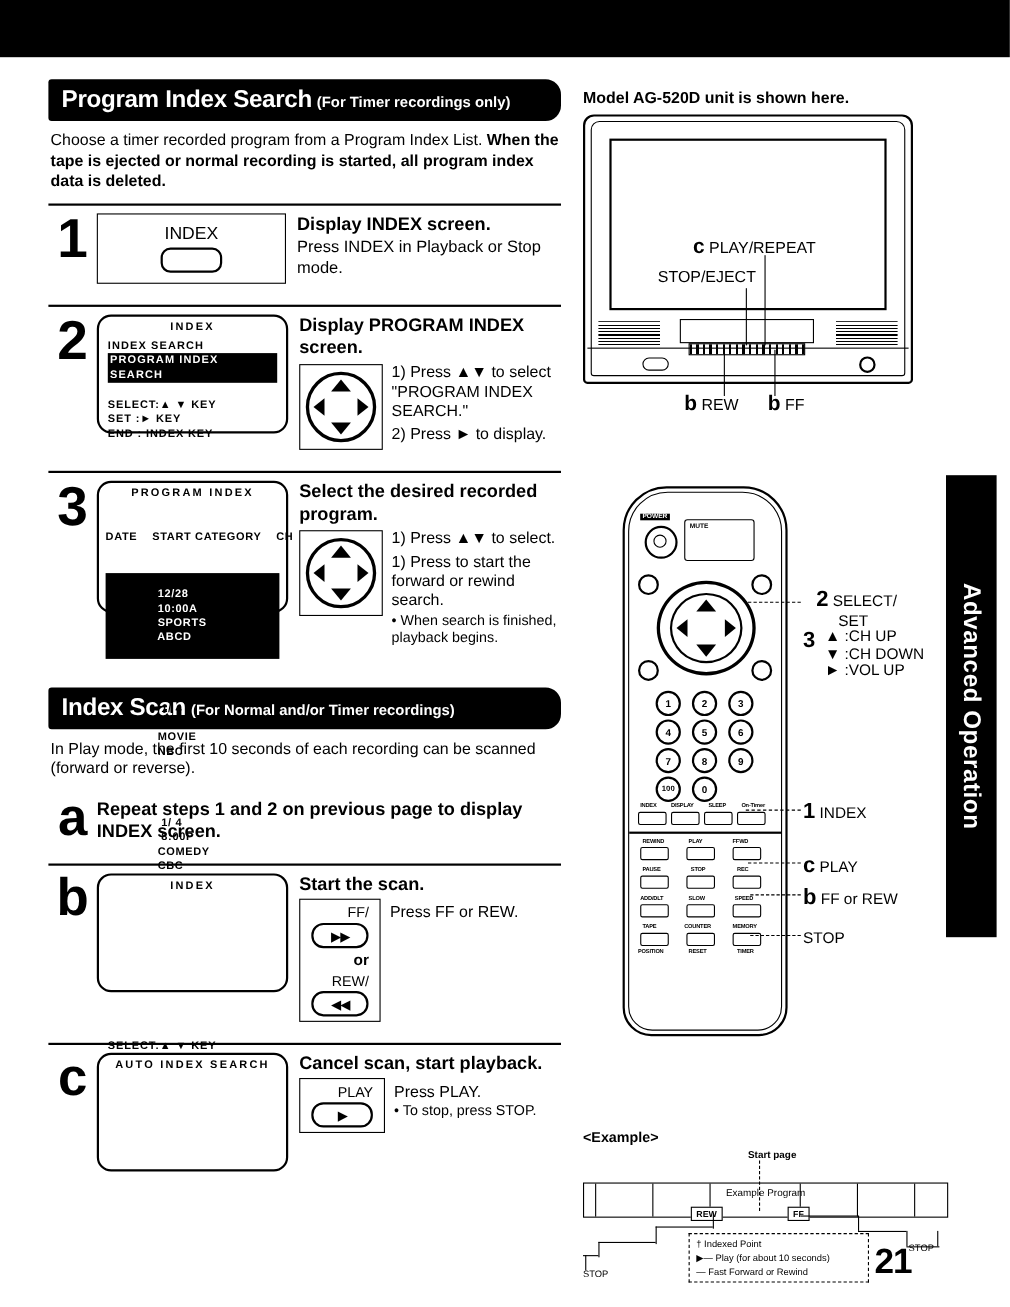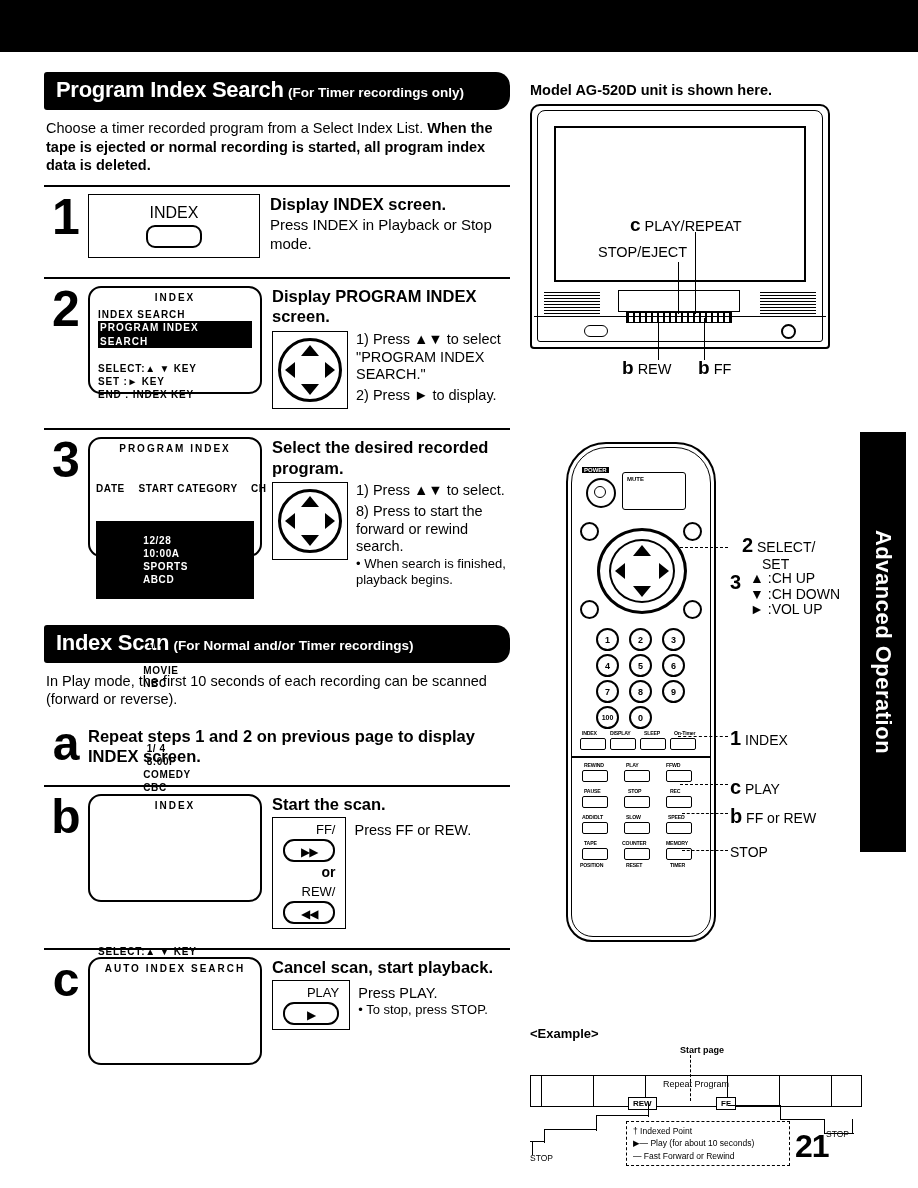--- a/index.html
+++ b/index.html
@@ -127,21 +127,21 @@
   <div class="pagenum">21</div>
 
   <div class="leftcol">
 
     <div class="secthead">
       <span class="t1">Program Index Search</span>
       <span class="t2">(For Timer recordings only)</span>
     </div>
 
     <div class="intro">
-      <span>Choose a timer recorded program from a Select Index List.</span>
+      <span>Choose a timer recorded program from a Program Index List.</span>
       <span class="b">When the tape is ejected or normal recording is started, all program index data is deleted.</span>
     </div>
 
     <div class="rule"></div>
 
     <div class="step">
       <div class="stepnum">1</div>
       <div class="stepfig">
         <div class="indexbtn" style="width:170px">
           <div class="lab">INDEX</div>
@@ -238,21 +238,21 @@
           <div class="dpadbox">
             <div class="dpad">
               <span class="tri up"></span>
               <span class="tri dn"></span>
               <span class="tri lfo"></span>
               <span class="tri rt"></span>
             </div>
           </div>
           <div style="flex:1;font-size:14.5px;line-height:1.22;">
             <div>1) Press ▲▼ to select.</div>
-            <div style="margin-top:3px">8) Press      to start the forward or rewind search.</div>
+            <div style="margin-top:3px">1) Press      to start the forward or rewind search.</div>
             <div class="bullet">• When search is finished, playback begins.</div>
           </div>
         </div>
       </div>
     </div>
 
     <div class="secthead" style="margin-top:28px">
       <span class="t1">Index Scan</span>
       <span class="t2">(For Normal and/or Timer recordings)</span>
     </div>
@@ -469,21 +469,21 @@
     <div style="position:relative;height:120px;margin-top:2px;">
       <div class="exstart" style="left:150px;top:2px;">Start page</div>
 
       <div class="extrack" style="position:absolute;left:0;top:16px;width:330px;">
         <div class="vt" style="left:10px"></div>
         <div class="vt" style="left:62px"></div>
         <div class="vt" style="left:114px"></div>
         <div class="vt" style="left:196px"></div>
         <div class="vt" style="left:248px"></div>
         <div class="vt" style="left:300px"></div>
-        <div class="excur">Repeat  Program</div>
+        <div class="excur">Example  Program</div>
       </div>
 
       <div class="exdash" style="left:160px;top:12px;height:46px;"></div>
 
       <div class="exbtn" style="left:98px;top:54px;">REW</div>
       <div class="express" style="left:134px;top:68px;margin-top:36px;">← <span>Press</span> →</div>
       <div class="exbtn" style="left:186px;top:54px;">FF</div>
 
       <div class="exline" style="left:0;top:98px;width:14px;"></div>
       <div class="exvline" style="left:14px;top:86px;height:14px;"></div>

